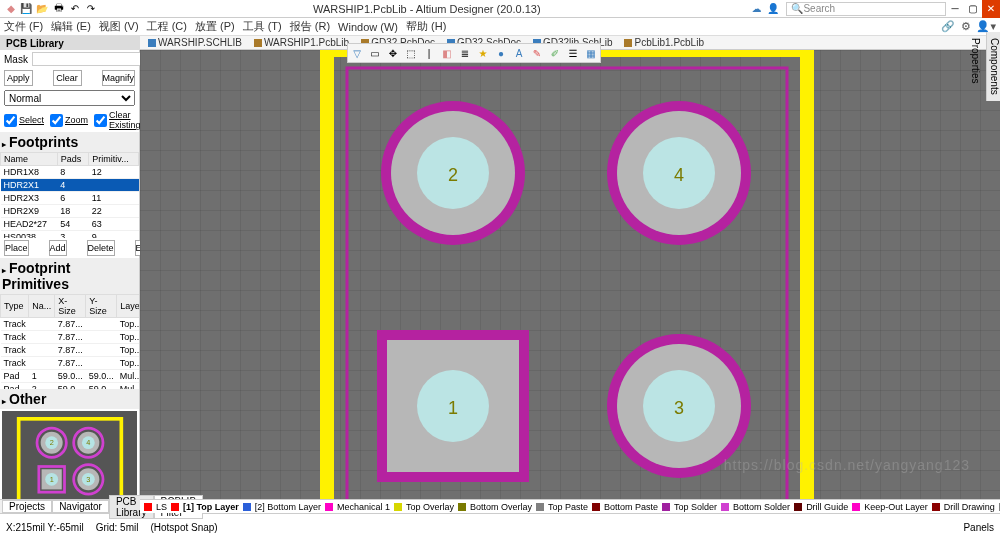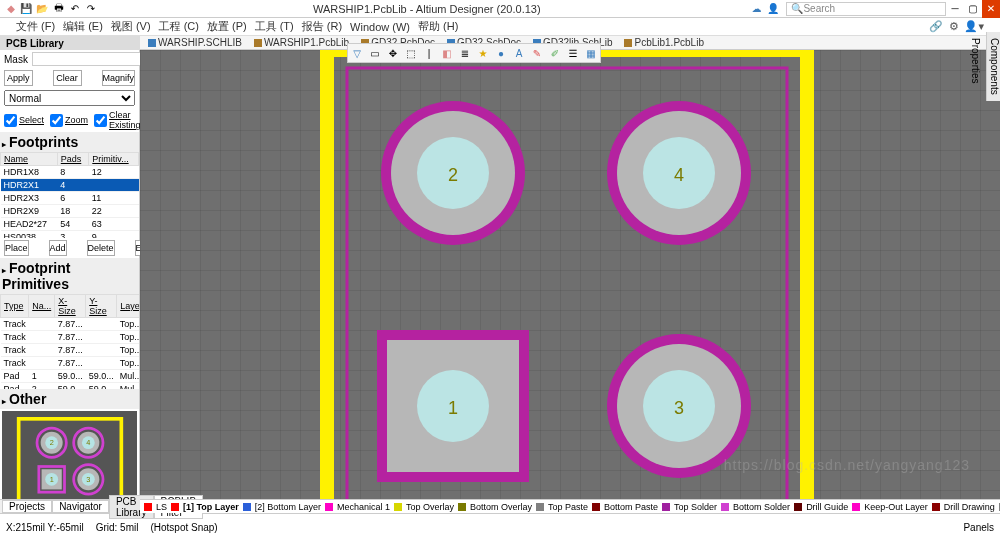--- a/index.html
+++ b/index.html
@@ -9,21 +9,21 @@
 .titlebar { height: 18px; background: #fff; display: flex; align-items: center; border-bottom: 1px solid #ccc; }
 .titlebar .sys { display: flex; gap: 2px; padding: 0 4px; }
 .titlebar .sys span { width: 14px; height: 14px; display: inline-flex; align-items: center; justify-content: center; font-size: 10px; }
 .titlebar .title { flex: 1; text-align: center; font-size: 11px; color: #333; }
 .titlebar .search { width: 160px; height: 14px; border: 1px solid #ccc; font-size: 10px; padding: 0 4px; display: flex; align-items: center; color: #888; }
 .titlebar .rbtns { display: flex; }
 .titlebar .rbtns span { width: 18px; height: 18px; display: flex; align-items: center; justify-content: center; font-size: 10px; }
 .titlebar .rbtns .close { background: #de3b00; color: #fff; }
 
 
-.menubar { height: 18px; background: #fff; display: flex; align-items: center; padding: 0 16px; gap: 8px; border-bottom: 1px solid #ddd; }
+.menubar { height: 18px; background: #fff; display: flex; align-items: center; padding: 0 4px; gap: 8px; border-bottom: 1px solid #ddd; }
 .menubar span { font-size: 11px; color: #333; }
 .menubar .icons { margin-left: auto; display: flex; gap: 6px; }
 .menubar .icons span { font-size: 11px; color: #555; }
 
 
 .libhdr { height: 14px; background: #dcdcdc; display: flex; align-items: center; padding: 0 6px; font-size: 10px; font-weight: bold; }
 .libhdr .r { margin-left: auto; display: flex; gap: 4px; }
 
 
 .doctabs { height: 14px; background: #f5f5f5; display: flex; align-items: center; padding: 0 4px; gap: 4px; border-bottom: 1px solid #ccc; }
@@ -45,21 +45,21 @@
 .btnrow button { flex: 1; height: 16px; font-size: 9px; border: 1px solid #aaa; background: #fff; cursor: pointer; }
 .comborow { padding: 2px 4px; }
 .comborow select { width: 100%; height: 16px; font-size: 10px; }
 .chkrow { display: flex; gap: 6px; padding: 2px 4px; font-size: 9px; text-decoration: underline; }
 .chkrow label { display: flex; align-items: center; gap: 2px; }
 
 .section-hdr { background: #eee; padding: 2px 2px; font-size: 14px; font-weight: bold; }
 .section-hdr::before { content: "\25B8"; margin-right: 3px; font-size: 8px; }
 
 .tbl { width: 100%; font-size: 9px; border-collapse: collapse; }
-.tbl th { background: #eee; border: 1px solid #ddd; padding: 1px 3px; text-align: left; font-weight: normal; text-decoration: underline; }
+.tbl th { background: #eee; border: 1px solid #ddd; padding: 1px 3px; text-align: left; font-weight: normal; }
 .tbl td { border-bottom: 1px solid #f0f0f0; padding: 1px 3px; }
 .tbl tr.sel td { background: #0a5ab4; color: #fff; }
 .fp-scroll { height: 90px; overflow: hidden; }
 
 .prim-scroll { height: 100px; overflow: hidden; }
 
 
 .preview { background: #555; margin: 2px; padding: 4px; display: flex; align-items: center; justify-content: center; height: 100px; }
 .preview svg { width: 110px; height: 92px; }
 

